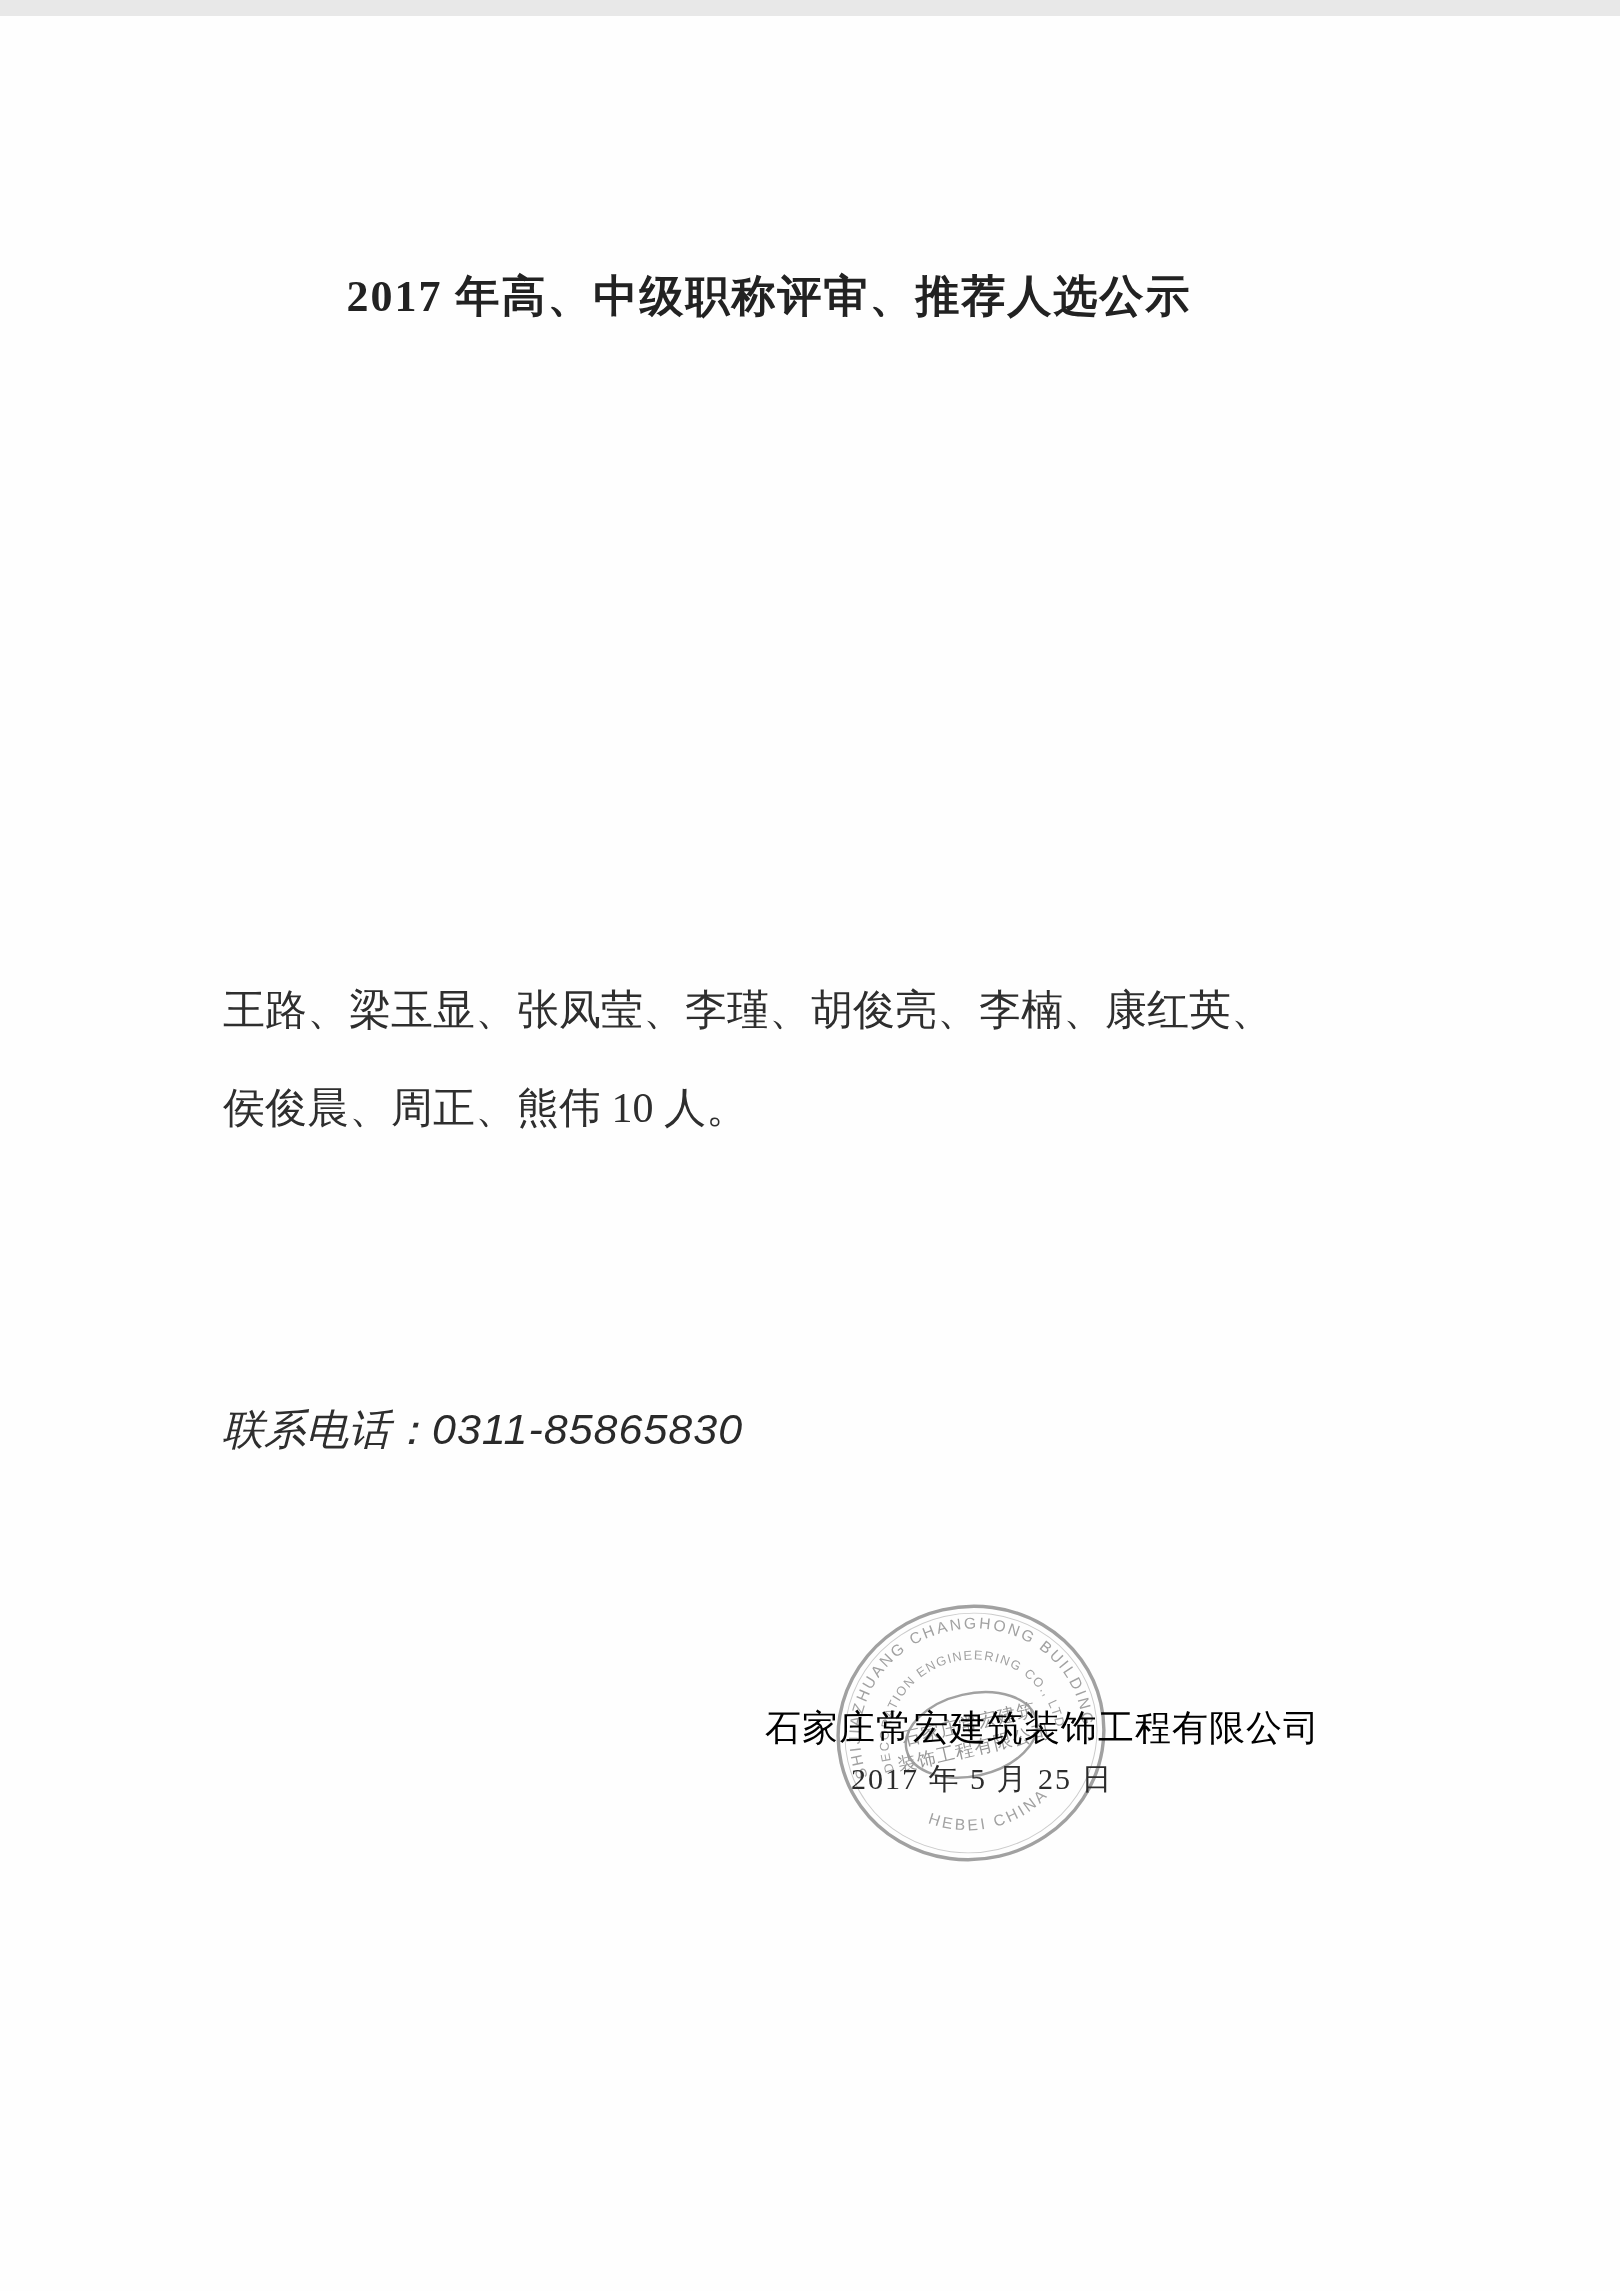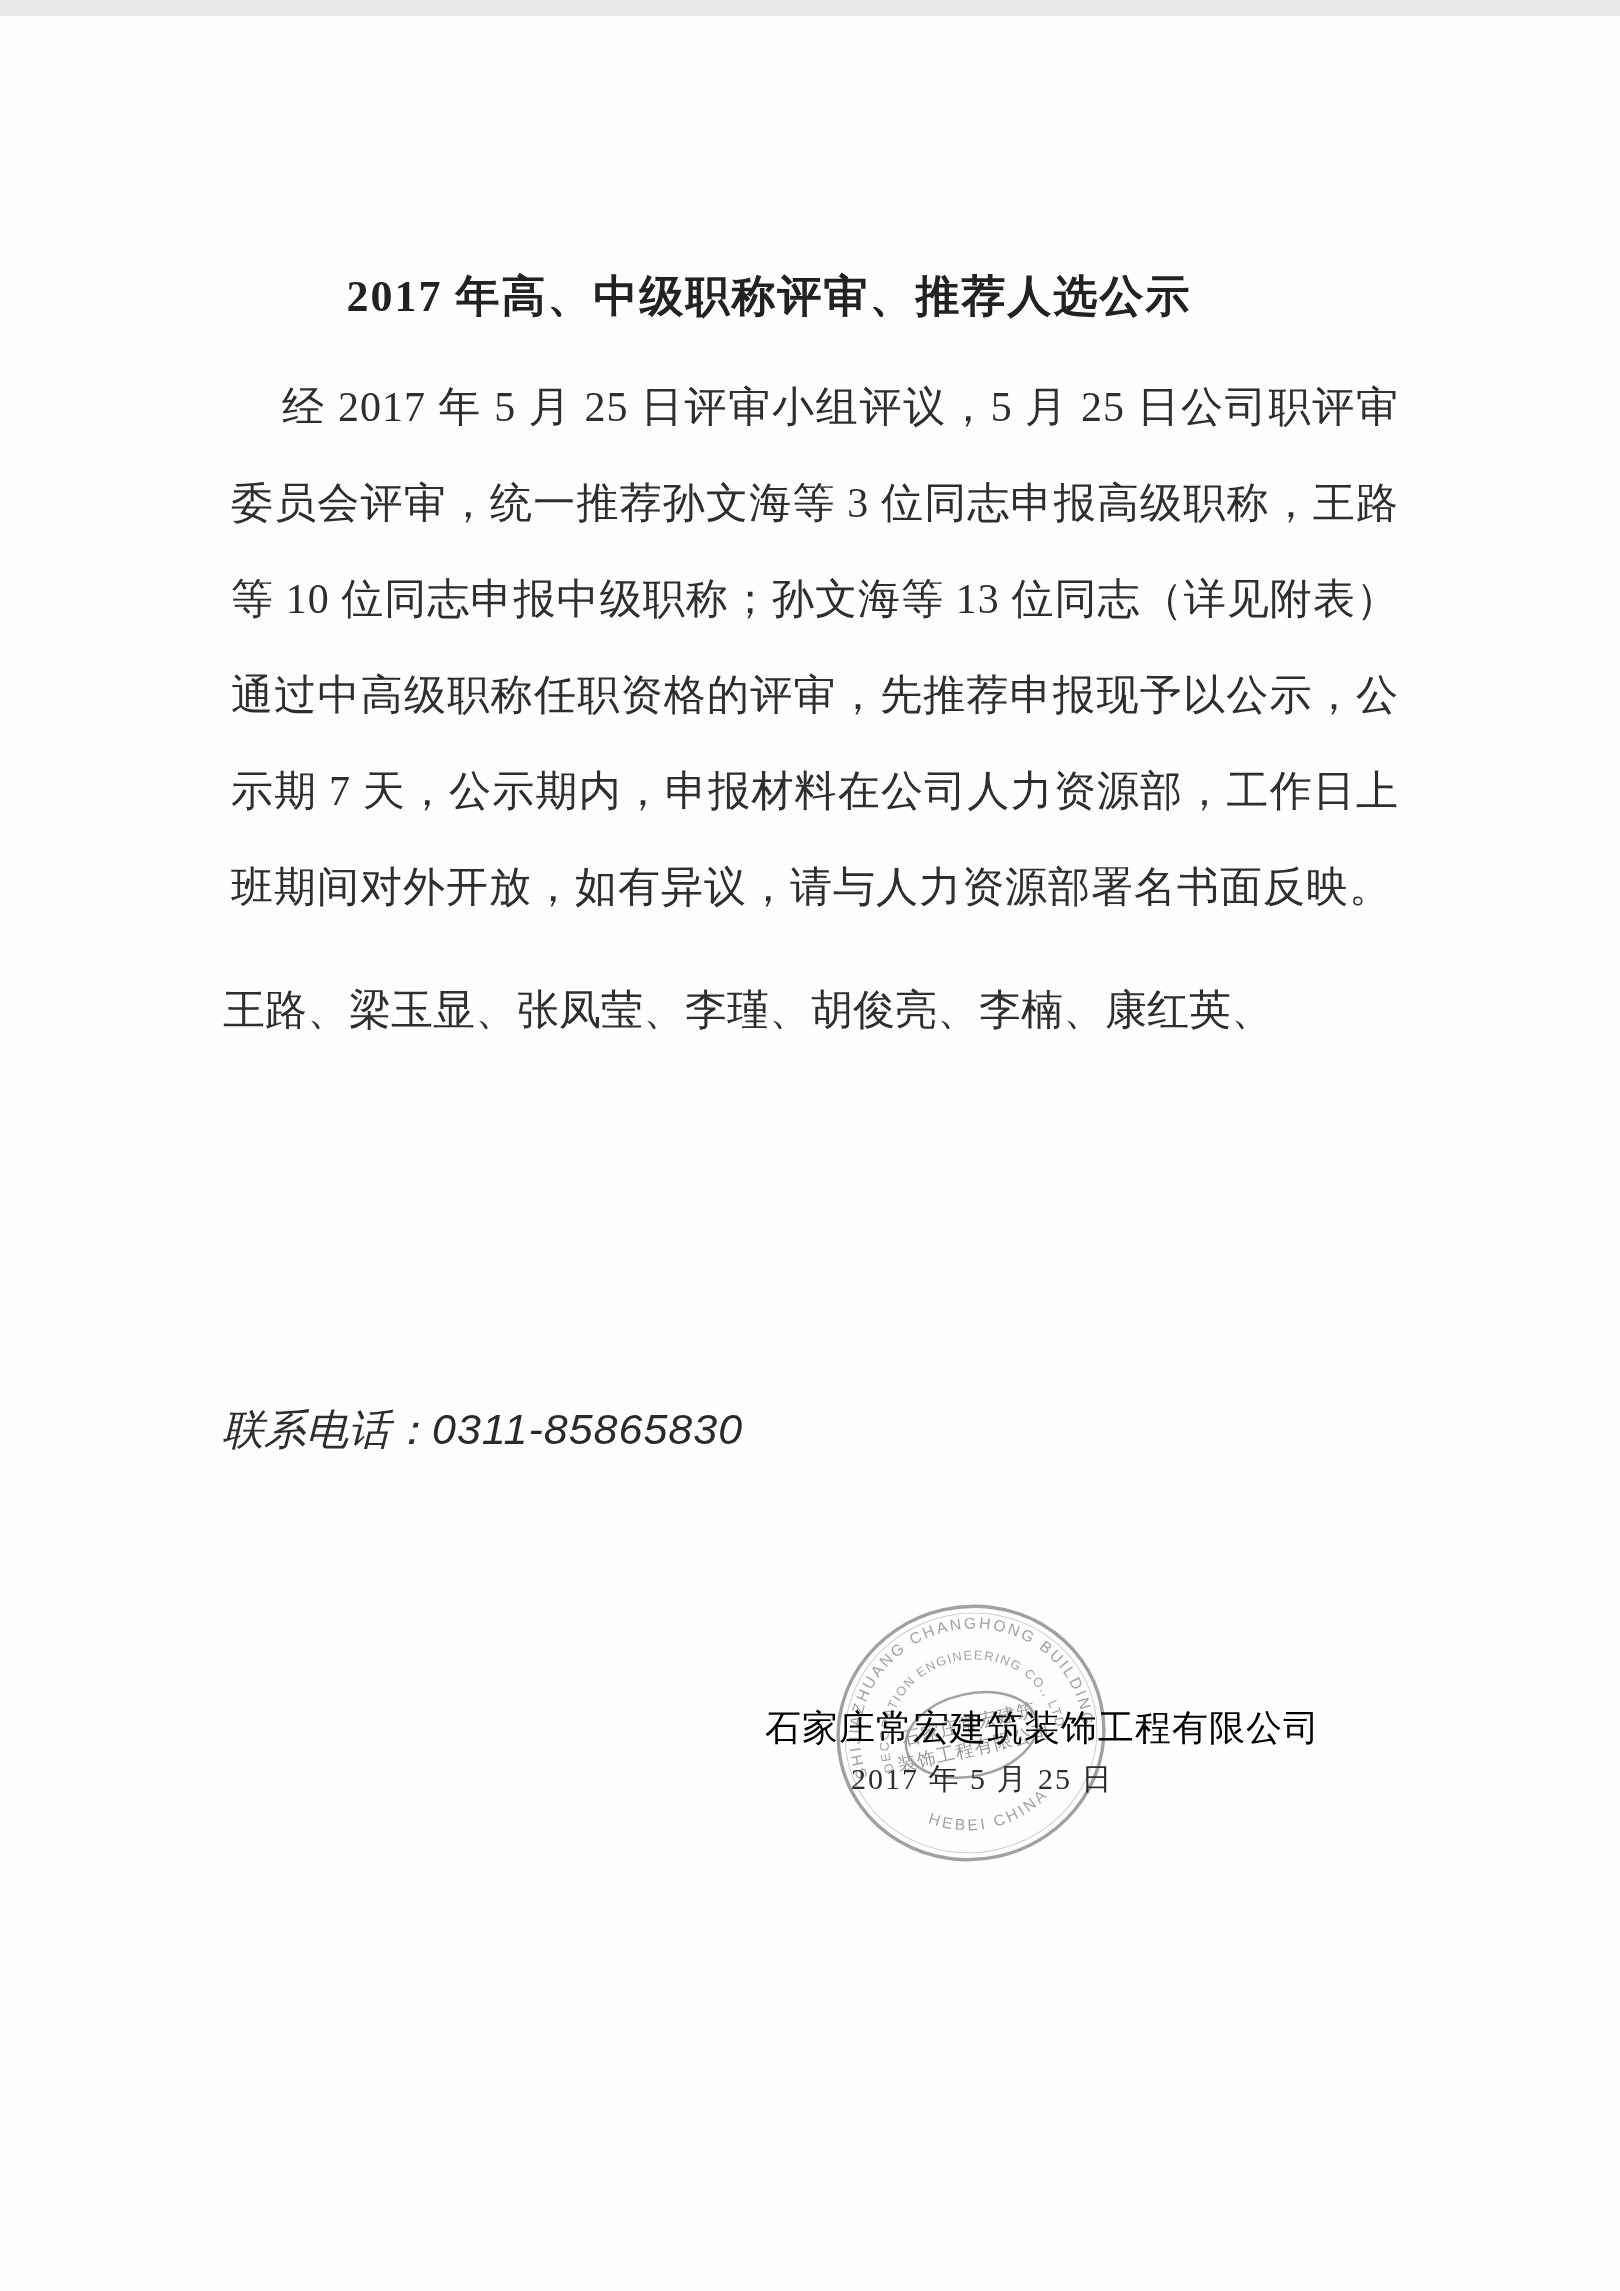--- a/index.html
+++ b/index.html
@@ -61,25 +61,25 @@
     font-family:"Liberation Serif","DejaVu Serif",serif;
   }
 </style>
 </head>
 <body>
 
 <div class="page">
 
   <div class="doc-title">2017 年高、中级职称评审、推荐人选公示</div>
 
-  <div class="doc-paragraph">经 2017 年 5 月 25 日评审小组评议，5 月 25 日公司职评审委员会评审，统一推荐孙文海等 3 位同志申报高级职称，王路等 10 位同志申报中级职称；孙文海等 13 位同志（详见附表）通过中高级职称任职资格的评审，先推荐申报现予以公示，公示期 7 天，公示期内，申报材料在公司人力资源部，工作日上班期间对外开放，如有异议，请与人力资源部署名书面反映。</div>
 
   <div class="mid-level">
     <div class="names">
       <div>王路、梁玉显、张凤莹、李瑾、胡俊亮、李楠、康红英、</div>
+      <div>侯俊晨、周正、熊伟 10 人。</div>
     </div>
   </div>
 
 
   <div class="contact-line">
     <span>联系电话：</span><span class="phone">0311-85865830</span>
   </div>
 
   <svg class="stamp" viewBox="0 0 292 292">
     <g transform="rotate(-13 146 146)">

